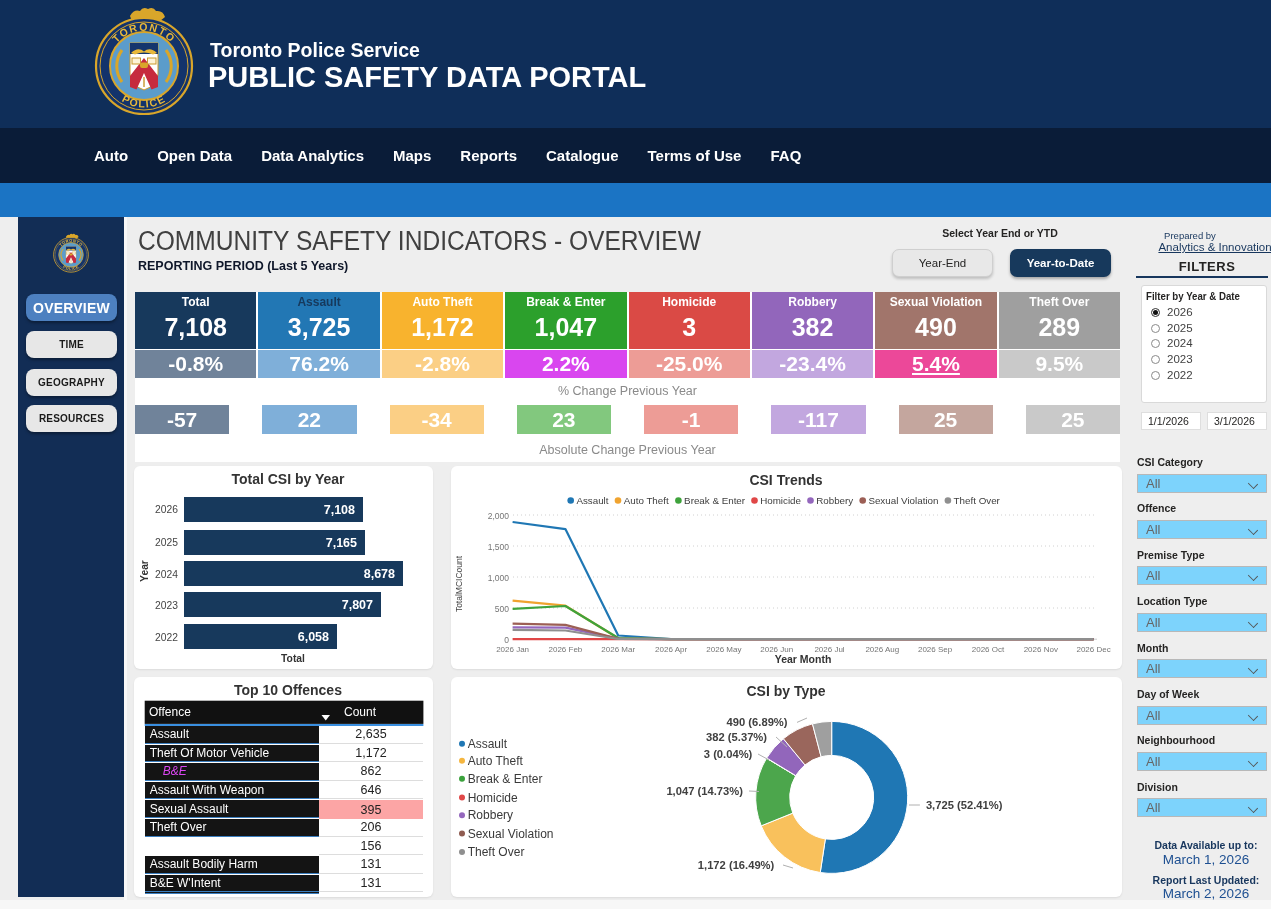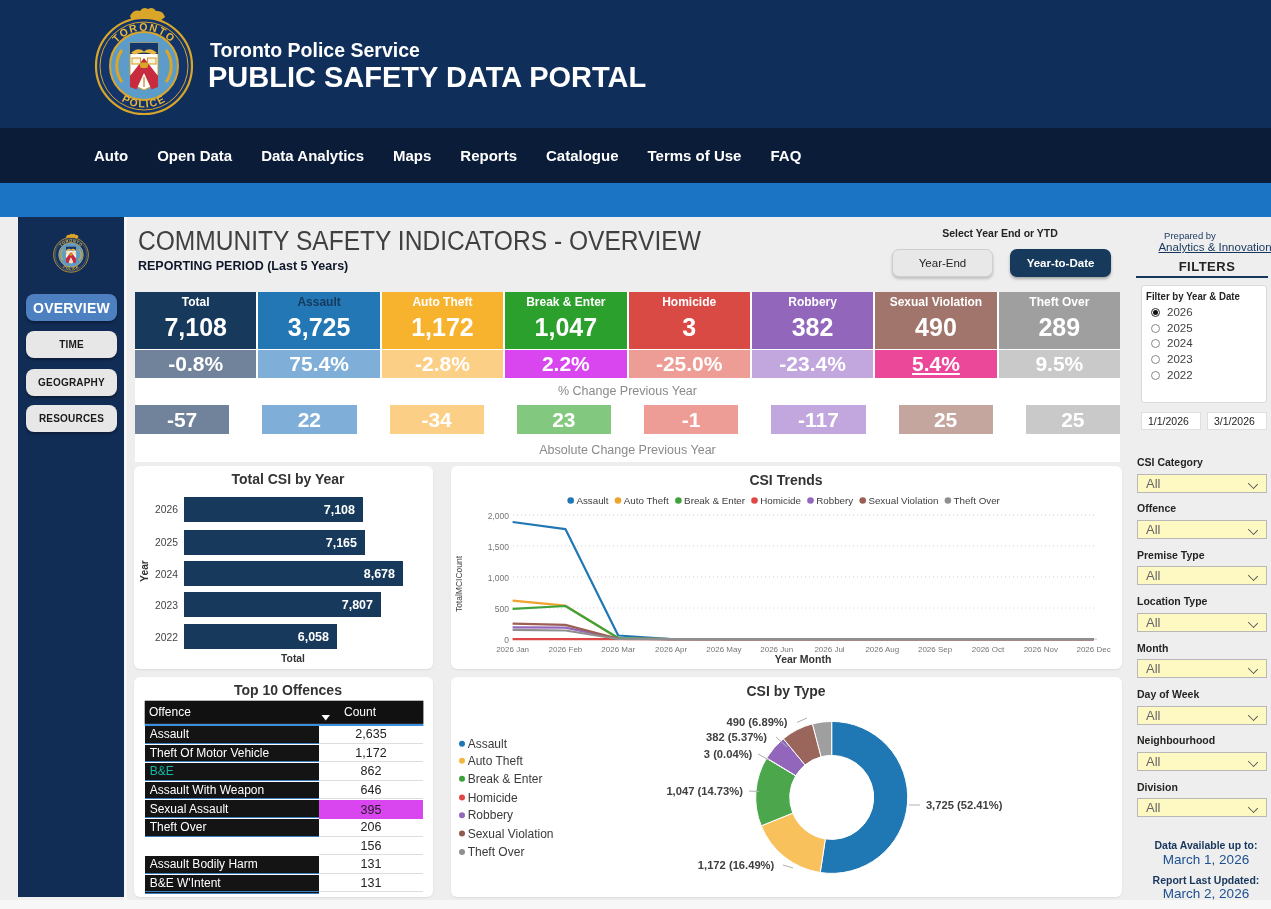--- a/index.html
+++ b/index.html
@@ -49,21 +49,21 @@
   #cardC { left:134px; top:677px; width:299px; height:220px; }
   #cardD { left:451px; top:677px; width:671px; height:220px; }
 
   
   .rp { position:absolute; color:#17365d; }
   #fcard { left:1141px; top:285px; width:126px; height:118px; background:#fff; border:1px solid #d9d9d9; border-radius:3px; }
   .radio { position:absolute; left:1151px; width:9px; height:9px; border:1px solid #8a8a8a; border-radius:50%; background:#fff; }
   .rlabel { position:absolute; left:1167px; font-size:11.5px; color:#424242; }
   .dbox { position:absolute; background:#fff; border:1px solid #dedede; font-size:10.5px; color:#252423; display:flex; align-items:center; padding-left:6px; }
   .ddl { position:absolute; left:1137px; font-size:10.5px; font-weight:bold; color:#252423; }
-  .dd { position:absolute; left:1137px; width:130px; height:19px; background:#fef9c3; border:1px solid #b8b8b8; font-size:13px; color:#666; display:flex; align-items:center; padding-left:8px; }
+  .dd { position:absolute; left:1137px; width:130px; height:19px; background:#7dd3fc; border:1px solid #b8b8b8; font-size:13px; color:#666; display:flex; align-items:center; padding-left:8px; }
   .dd:after { content:""; position:absolute; right:9px; top:5px; width:7px; height:7px; border-right:1.2px solid #555; border-bottom:1.2px solid #555; transform:rotate(45deg) scale(1,.8); }
 
   #botwhite { left:0; top:900px; width:1271px; height:9px; background:#f7f7f7; }
 </style>
 </head>
 <body>
 <div id="page">
   <svg width="0" height="0" style="position:absolute;">
     <defs>
       <g id="crest">
@@ -167,21 +167,21 @@
         <div class="h">Sexual Violation</div>
         <div class="v">490</div>
       </div>
     <div class="kpi" style="background:#9f9f9f;">
         <div class="h">Theft Over</div>
         <div class="v">289</div>
       </div>
   </div>
   <div class="abs" id="pct">
     <div class="mrow" style="background:#70839a;">-0.8%</div>
-    <div class="mrow" style="background:#7fafd9;">75.4%</div>
+    <div class="mrow" style="background:#7fafd9;">76.2%</div>
     <div class="mrow" style="background:#fbcf85;">-2.8%</div>
     <div class="mrow" style="background:#d946ef;">2.2%</div>
     <div class="mrow" style="background:#ed9c96;">-25.0%</div>
     <div class="mrow" style="background:#c2a7df;">-23.4%</div>
     <div class="mrow" style="background:#ec4899;text-decoration:underline;">5.4%</div>
     <div class="mrow" style="background:#c9c9c9;">9.5%</div>
   </div>
   <div class="abs band" id="band1">% Change Previous Year</div>
   <div class="abs" id="absr">
     <div class="mrow" style="background:#70839a;">-57</div>
@@ -292,26 +292,26 @@
       <text x="15" y="39" font-size="12" fill="#fff">Offence</text>
       <path d="M187.5 38 l8.5 0 l-4.25 5.5 z" fill="#fff"></path>
       <text x="226" y="39" font-size="12" fill="#fff" text-anchor="middle">Count</text>
       <line x1="10.7" y1="47.9" x2="289.4" y2="47.9" stroke="#3a8fe0" stroke-width="2"></line>
     </svg>
     <div id="tbl">
         <div style="position:absolute; left:10.7px; top:49px; width:173.9px; height:17.6px; background:#141414; color:#fff; font-size:12px; display:flex; align-items:center; padding-left:5px; border-bottom:1px solid #3a7ebf;">Assault</div>
         <div style="position:absolute; left:184.6px; top:49px; width:104.8px; height:17.6px; background:#fff; color:#222; font-size:12.5px; display:flex; align-items:center; justify-content:center; border-bottom:1px solid #ddd;">2,635</div>
         <div style="position:absolute; left:10.7px; top:67.6px; width:173.9px; height:17.6px; background:#141414; color:#fff; font-size:12px; display:flex; align-items:center; padding-left:5px; border-bottom:1px solid #3a7ebf;">Theft Of Motor Vehicle</div>
         <div style="position:absolute; left:184.6px; top:67.6px; width:104.8px; height:17.6px; background:#fff; color:#222; font-size:12.5px; display:flex; align-items:center; justify-content:center; border-bottom:1px solid #ddd;">1,172</div>
-        <div style="position:absolute; left:10.7px; top:86.2px; width:173.9px; height:17.6px; background:#141414; color:#14b8a6; font-size:12px; display:flex; align-items:center; padding-left:5px; border-bottom:1px solid #3a7ebf;">B&amp;E</div>
+        <div style="position:absolute; left:10.7px; top:86.2px; width:173.9px; height:17.6px; background:#141414; color:#d946ef; font-size:12px; display:flex; align-items:center; padding-left:18px; border-bottom:1px solid #3a7ebf;font-style:italic;">B&amp;E</div>
         <div style="position:absolute; left:184.6px; top:86.2px; width:104.8px; height:17.6px; background:#fff; color:#222; font-size:12.5px; display:flex; align-items:center; justify-content:center; border-bottom:1px solid #ddd;">862</div>
         <div style="position:absolute; left:10.7px; top:104.80000000000001px; width:173.9px; height:17.6px; background:#141414; color:#fff; font-size:12px; display:flex; align-items:center; padding-left:5px; border-bottom:1px solid #3a7ebf;">Assault With Weapon</div>
         <div style="position:absolute; left:184.6px; top:104.80000000000001px; width:104.8px; height:17.6px; background:#fff; color:#222; font-size:12.5px; display:flex; align-items:center; justify-content:center; border-bottom:1px solid #ddd;">646</div>
         <div style="position:absolute; left:10.7px; top:123.4px; width:173.9px; height:17.6px; background:#141414; color:#fff; font-size:12px; display:flex; align-items:center; padding-left:5px; border-bottom:1px solid #3a7ebf;">Sexual Assault</div>
-        <div style="position:absolute; left:184.6px; top:123.4px; width:104.8px; height:20px; background:#d946ef; color:#222; font-size:12.5px; display:flex; align-items:center; justify-content:center; border-bottom:1px solid #ddd;">395</div>
+        <div style="position:absolute; left:184.6px; top:123.4px; width:104.8px; height:20px; background:#fca5a5; color:#222; font-size:12.5px; display:flex; align-items:center; justify-content:center; border-bottom:1px solid #ddd;">395</div>
         <div style="position:absolute; left:10.7px; top:142px; width:173.9px; height:17.6px; background:#141414; color:#fff; font-size:12px; display:flex; align-items:center; padding-left:5px; border-bottom:1px solid #3a7ebf;">Theft Over</div>
         <div style="position:absolute; left:184.6px; top:142px; width:104.8px; height:17.6px; background:#fff; color:#222; font-size:12.5px; display:flex; align-items:center; justify-content:center; border-bottom:1px solid #ddd;">206</div>
         <div style="position:absolute; left:10.7px; top:160.60000000000002px; width:173.9px; height:17.6px; background:#141414; color:#fff; font-size:12px; display:flex; align-items:center; padding-left:5px; border-bottom:1px solid #3a7ebf;margin-top:39px;">Assault Peace Officer</div>
         <div style="position:absolute; left:184.6px; top:160.60000000000002px; width:104.8px; height:17.6px; background:#fff; color:#222; font-size:12.5px; display:flex; align-items:center; justify-content:center; border-bottom:1px solid #ddd;">156</div>
         <div style="position:absolute; left:10.7px; top:179.20000000000002px; width:173.9px; height:17.6px; background:#141414; color:#fff; font-size:12px; display:flex; align-items:center; padding-left:5px; border-bottom:1px solid #3a7ebf;">Assault Bodily Harm</div>
         <div style="position:absolute; left:184.6px; top:179.20000000000002px; width:104.8px; height:17.6px; background:#fff; color:#222; font-size:12.5px; display:flex; align-items:center; justify-content:center; border-bottom:1px solid #ddd;">131</div>
         <div style="position:absolute; left:10.7px; top:197.8px; width:173.9px; height:17.6px; background:#141414; color:#fff; font-size:12px; display:flex; align-items:center; padding-left:5px; border-bottom:1px solid #3a7ebf;">B&amp;E W'Intent</div>
         <div style="position:absolute; left:184.6px; top:197.8px; width:104.8px; height:17.6px; background:#fff; color:#222; font-size:12.5px; display:flex; align-items:center; justify-content:center; border-bottom:1px solid #ddd;">131</div>
       </div>
   </div>

